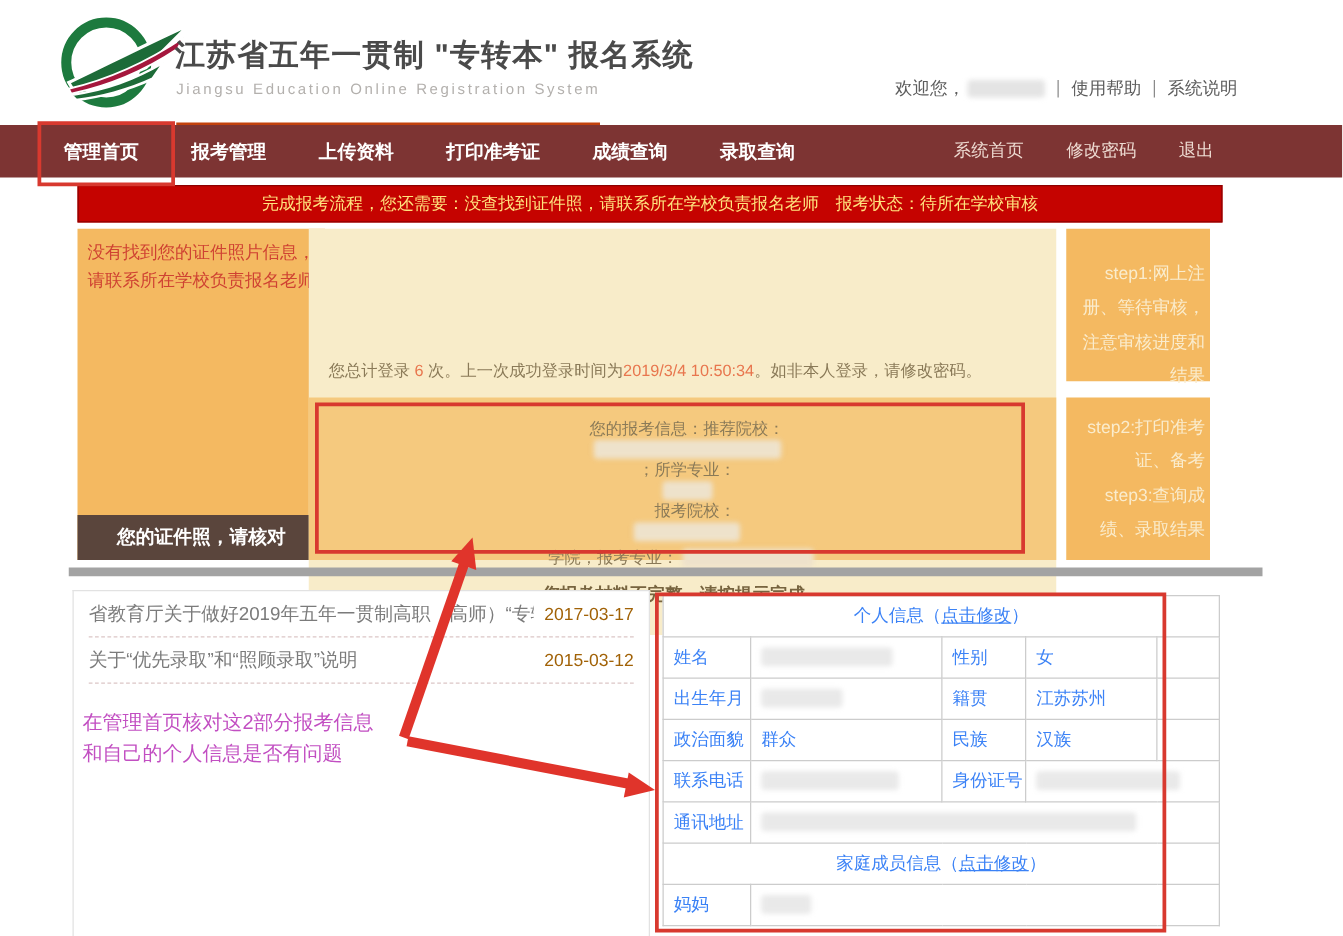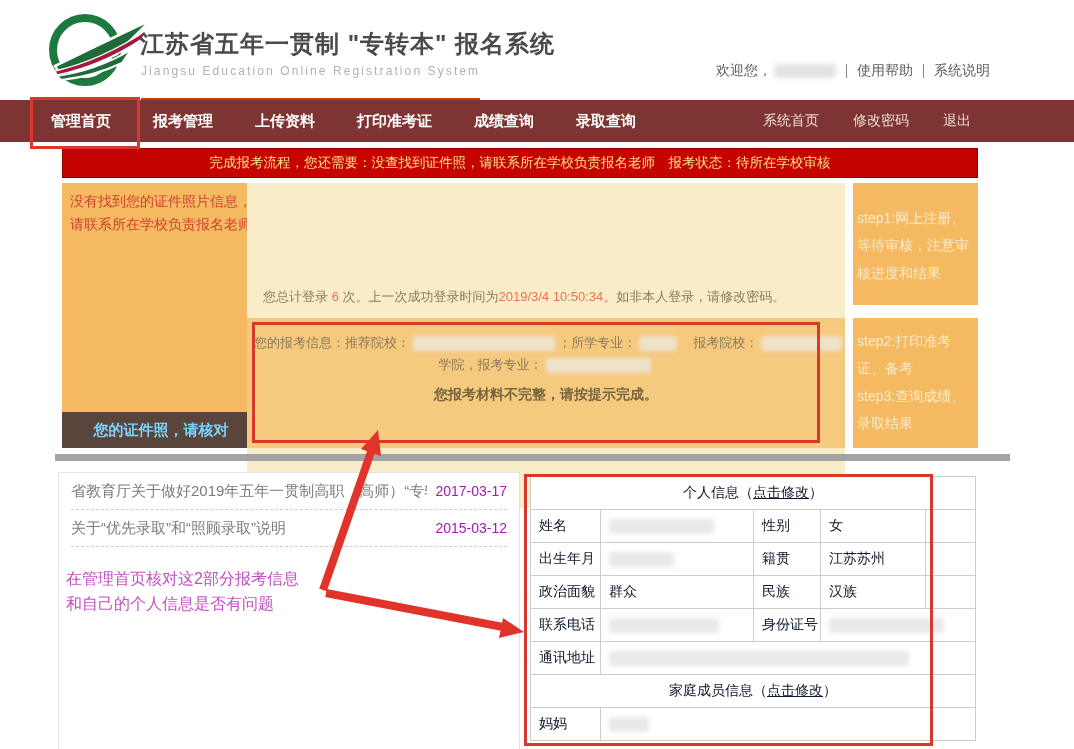--- a/index.html
+++ b/index.html
@@ -22,53 +22,53 @@
   .nav-right{margin-left:auto;margin-right:86px;display:flex;}
   .nav-item.secondary{font-weight:normal;font-size:14px;color:#eedbd2;padding:0 17px;}
 
   
   .banner{position:absolute;left:62px;top:148px;width:916px;height:30px;background:#c50300;border:1px solid #8e0000;box-sizing:border-box;
           color:#ffe37d;font-size:13.5px;text-align:center;line-height:28px;white-space:nowrap;}
 
   
   .photo-panel{position:absolute;left:62px;top:183px;width:198px;height:265px;background:#f4b961;}
   .photo-msg{padding:7px 8px 0 8px;color:#cf4232;font-size:14px;line-height:1.65;}
-  .photo-footer{position:absolute;left:0;bottom:0;width:100%;height:36px;background:#5a453c;color:#7dd3fc;font-weight:bold;
+  .photo-footer{position:absolute;left:0;bottom:0;width:100%;height:36px;background:#5a453c;color:#ffffff;font-weight:bold;
                 font-size:15px;text-align:center;line-height:36px;}
 
   .center-panel{position:absolute;left:247px;top:183px;width:598px;height:325px;background:#f8ecc9;}
   .login-line{position:absolute;left:16px;top:105px;font-size:13px;color:#8a7a58;white-space:nowrap;}
   .highlight{color:#e8764e;}
   .apply-block{position:absolute;left:0;top:135px;width:598px;height:130px;background:#f5c97e;box-sizing:border-box;}
   .apply-line{font-size:13px;color:#8a7a58;display:flex;align-items:center;white-space:nowrap;}
-  .apply-l1{margin:16px 0 0 7px;}
+  .apply-l1{margin:16px 0 0 7px;flex-direction:column;}
   .apply-l2{margin-top:4px;justify-content:center;}
   .apply-l3{margin-top:12px;text-align:center;font-weight:bold;color:#77643f;font-size:14px;}
   .blur{display:inline-block;height:15px;border-radius:3px;background:#eee2cb;filter:blur(2px);margin:0 3px;}
   .blur.w150{width:150px;} .blur.w40{width:40px;} .blur.w85{width:85px;} .blur.w105{width:105px;}
 
-  .step-box{position:absolute;left:853px;width:125px;background:#f4b961;color:#faeccd;font-size:14px;text-align:left;
+  .step-box{position:absolute;left:853px;width:115px;background:#f4b961;color:#faeccd;font-size:14px;text-align:right;
             line-height:1.95;box-sizing:border-box;padding:10px 4px 0 4px;}
   .step-box.one{top:183px;height:122px;padding-top:22px;}
   .step-box.two{top:318px;height:130px;}
 
   
   .divider{position:absolute;left:55px;top:454px;width:955px;height:7px;background:#a3a3a3;}
 
   
   .news-panel{position:absolute;left:58px;top:472px;width:462px;height:277px;background:#fff;border:1px solid #e2e2e2;border-bottom:none;box-sizing:border-box;}
   .news-item{display:flex;align-items:center;height:36px;margin:0 12px;border-bottom:1px dashed #dcc6c6;cursor:pointer;}
   .news-title{flex:1;font-size:15px;color:#7b7b7b;white-space:nowrap;overflow:hidden;}
-  .news-date{font-size:14px;color:#a21caf;margin-left:8px;}
+  .news-date{font-size:14px;color:#a16207;margin-left:8px;}
 
   .purple-note{position:absolute;left:66px;top:567px;font-size:16px;color:#c24fc2;line-height:1.55;white-space:nowrap;}
 
   
   .info-table{position:absolute;left:530px;top:476px;width:445px;border-collapse:collapse;table-layout:fixed;background:#fff;
-              font-size:14px;color:#0f172a;font-family:Liberation Serif, serif;}
+              font-size:14px;color:#3b82f6;font-family:Liberation Serif, serif;}
   .info-table td{border:1px solid #cccccc;height:32px;padding:0 8px;overflow:hidden;white-space:nowrap;}
   .info-table td.center{text-align:center;}
   .mod-link{text-decoration:underline;cursor:pointer;}
   .tblur{display:inline-block;height:15px;border-radius:3px;background:#e9e9e9;filter:blur(2px);vertical-align:middle;}
   .tblur.w105{width:105px;} .tblur.w65{width:65px;} .tblur.w110{width:110px;} .tblur.w115{width:115px;}
   .tblur.w300{width:300px;} .tblur.w40{width:40px;}
 
   
   .anno{position:absolute;border:3px solid #d8392f;pointer-events:none;z-index:6;background:transparent;}
   .anno.nav-box{left:30px;top:97px;width:104px;height:46px;}

